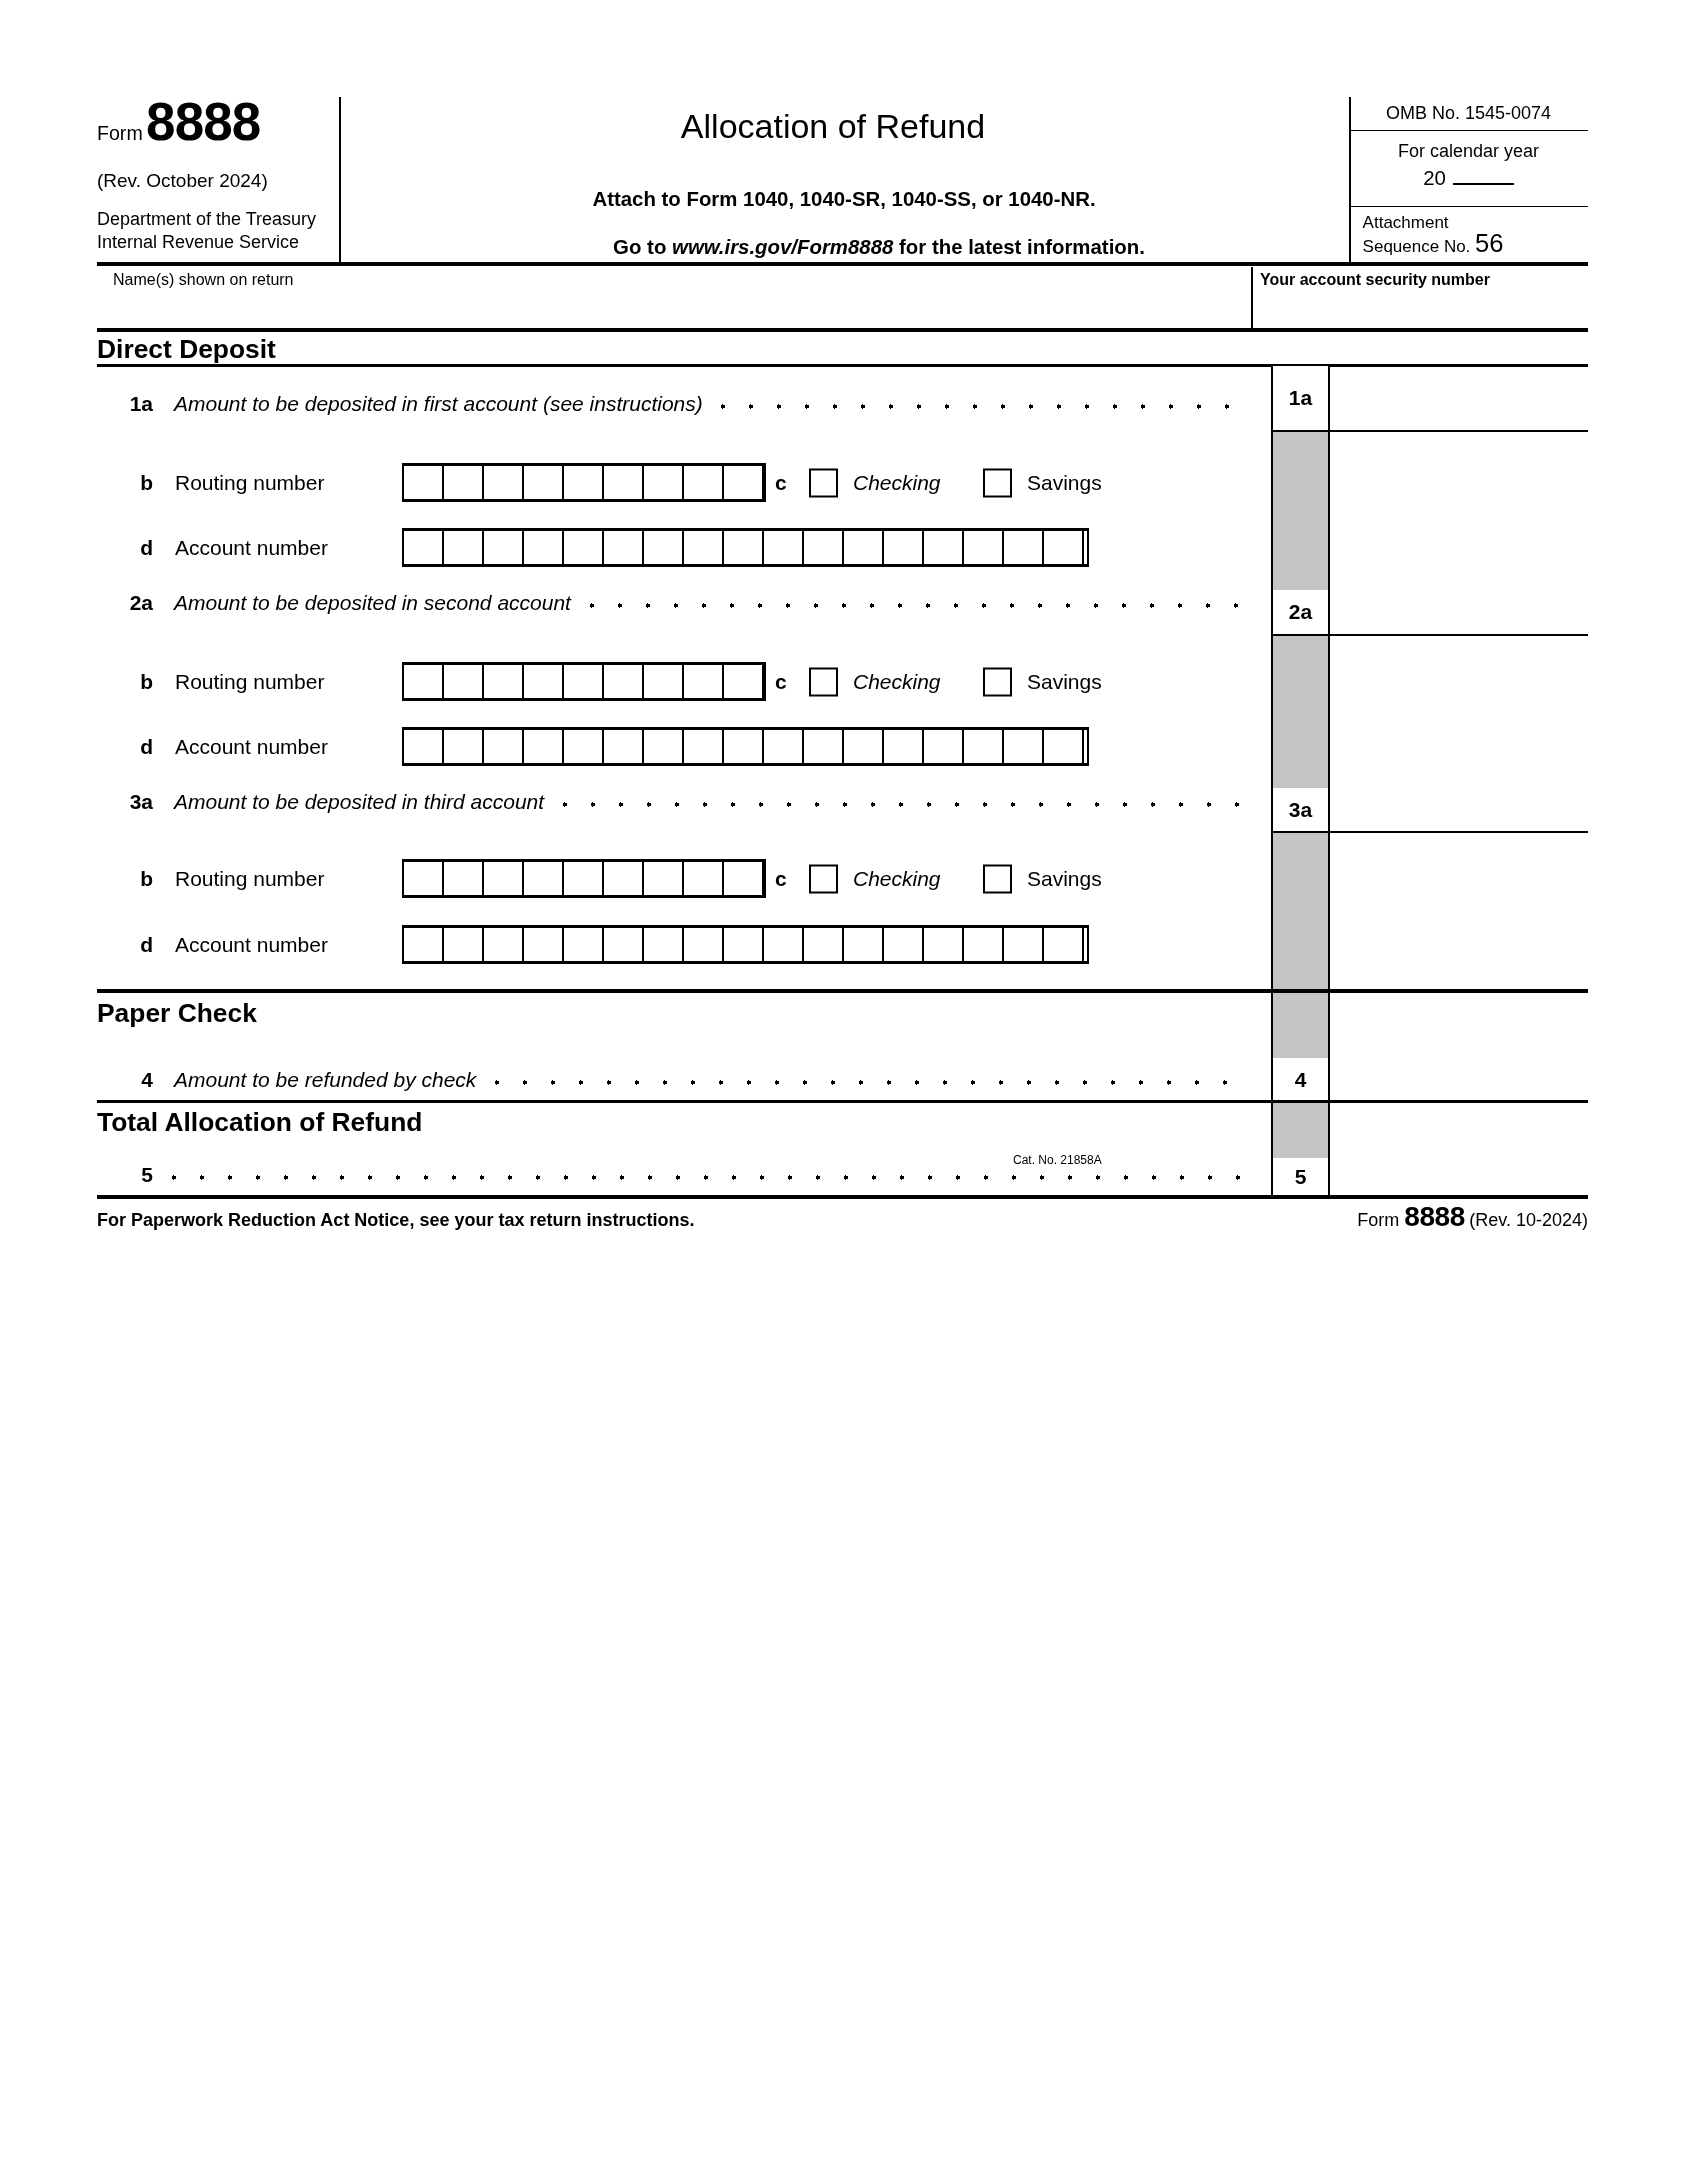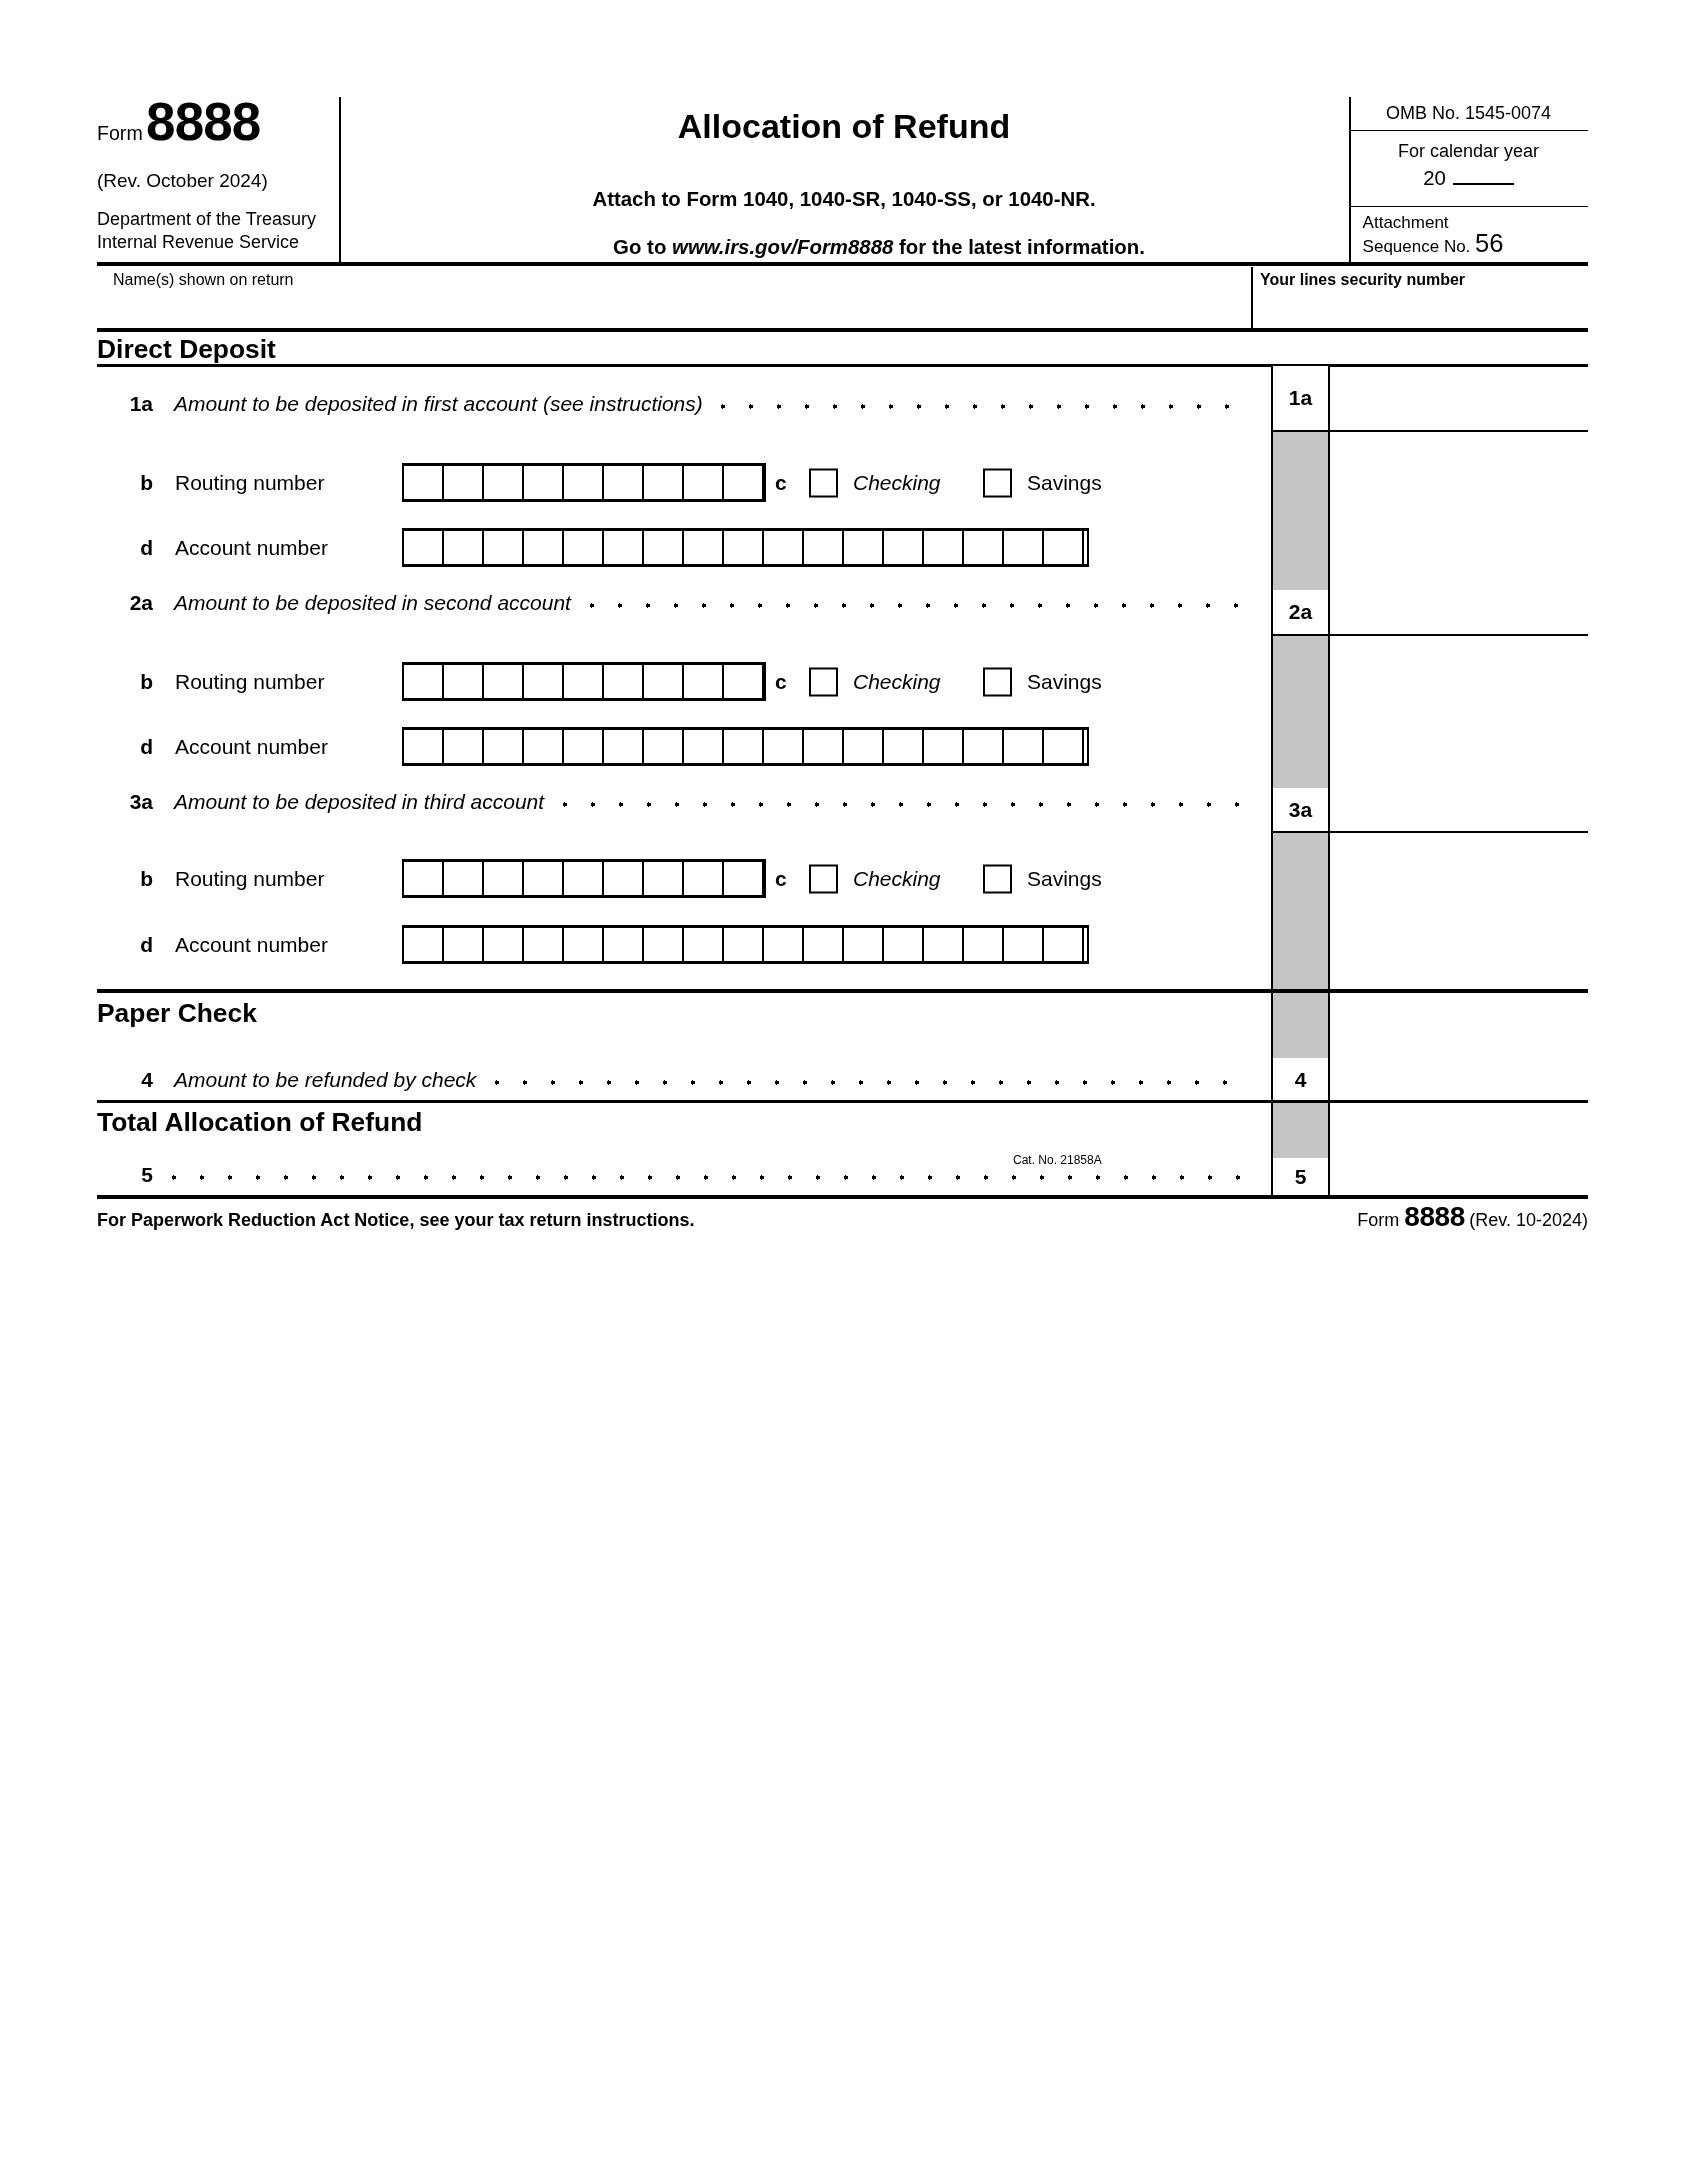--- a/index.html
+++ b/index.html
@@ -10,21 +10,21 @@
   
   .rule { position:absolute; background:#000; }
 
   
   .form-id { position:absolute; left:97px; top:95px; display:flex; align-items:baseline; }
   .form-word { font-size:19.6px; }
   .form-number { font-size:53px; font-weight:700; letter-spacing:-0.9px; line-height:1; margin-left:3.4px; }
   .revision { position:absolute; left:97px; top:170px; font-size:19px; }
   .dept { position:absolute; left:97px; top:208px; font-size:18px; line-height:23px; }
   .vline { position:absolute; width:1.7px; background:#000; }
-  .title { position:absolute; left:339px; top:107px; width:1010px; text-align:center; font-size:34px; font-weight:700; }
+  .title { position:absolute; left:328px; top:107px; width:1010px; text-align:center; font-size:34px; font-weight:400; }
   .attach { position:absolute; left:339px; top:188px; width:1010px; text-align:center; font-size:20.4px; font-weight:700; }
   .goto { position:absolute; left:339px; top:236px; width:1080px; text-align:center; font-size:20.4px; font-weight:700; }
   .goto i { font-style:italic; }
 
   .rbox-row { position:absolute; left:1349px; width:239px; text-align:center; }
   .omb-row { top:97px; height:34px; border-bottom:1.7px solid #000; font-size:18px; padding-top:6px; }
   .cal-row { top:131px; height:76px; border-bottom:1.7px solid #000; font-size:18px; padding-top:10.2px; }
   .cal-20 { font-size:20.4px; margin-top:5.1px; }
   .yr-blank { display:inline-block; width:61px; border-bottom:2.1px solid #000; height:17px; margin-left:6.8px; }
   .att-row { top:207px; height:55px; text-align:left; padding:5.1px 0 0 13.6px; font-size:17px; line-height:21px; }
@@ -102,21 +102,21 @@
     <div class="cal-20"><span>20</span><span class="yr-blank"></span></div>
   </div>
   <div class="rbox-row att-row">
     <div>Attachment</div>
     <div><span>Sequence No. </span><span class="att-no">56</span></div>
   </div>
 
   <div class="rule" style="left:97px; top:262px; width:1491px; height:4.3px;"></div>
   <div class="name-label">Name(s) shown on return</div>
   <div class="vline" style="left:1251px; top:267px; height:61px;"></div>
-  <div class="ssn-label">Your lines security number</div>
+  <div class="ssn-label">Your account security number</div>
   <div class="input-region" style="left:101px; top:294px; width:1146px; height:32px;"></div>
   <div class="input-region" style="left:1256px; top:294px; width:330px; height:32px;"></div>
   <div class="rule" style="left:97px; top:328px; width:1491px; height:4.3px;"></div>
 
   <div class="sec-head" style="top:334px;">Direct Deposit</div>
   <div class="rule" style="left:97px; top:364px; width:1491px; height:2.6px;"></div>
 
   <div class="graycol" style="top:430px; height:160px;"></div>
   <div class="graycol" style="top:634px; height:154px;"></div>
   <div class="graycol" style="top:831px; height:227px;"></div>

